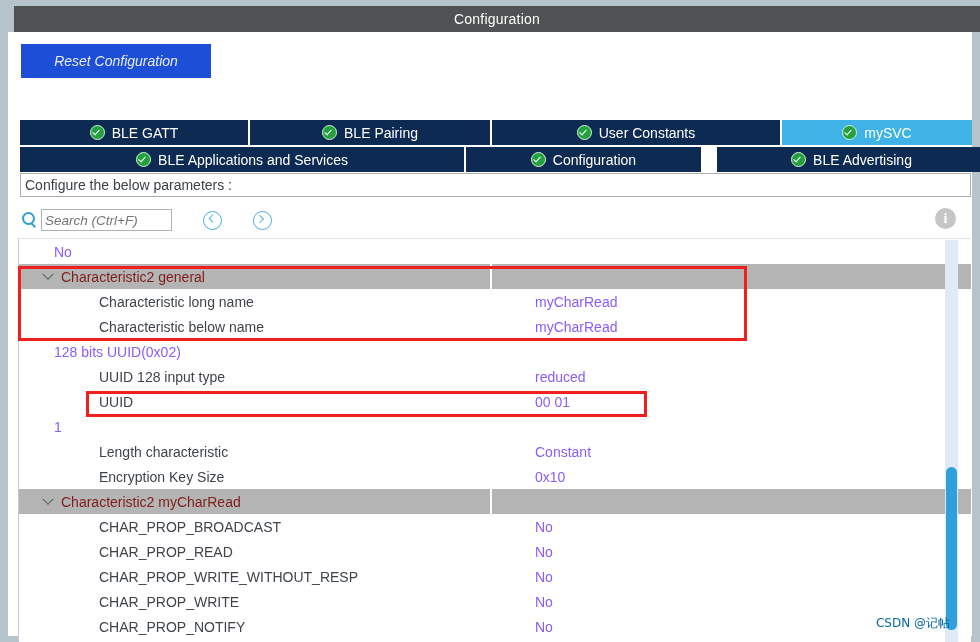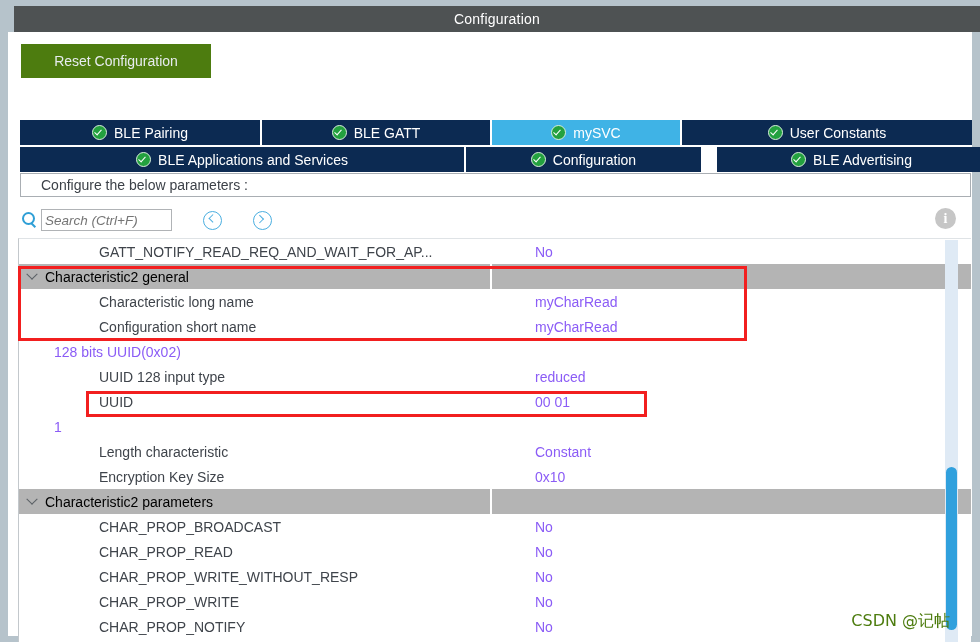--- a/index.html
+++ b/index.html
@@ -42,29 +42,30 @@
     box-sizing: border-box;
   }
 
   
   .reset-btn {
     position: absolute;
     left: 13px;
     top: 12px;
     width: 190px;
     height: 34px;
-    background: #4d7c0f;
+    background: #1d4ed8;
     border: none;
     color: #e7ecef;
     font-size: 14px;
     font-family: "Liberation Sans", sans-serif;
     cursor: default;
     display: flex;
     align-items: center;
     justify-content: center;
+    font-style: italic;
   }
 
   
   .tabstrip {
     position: absolute;
     left: 12px;
     top: 88px;
     width: 952px;
   }
   .tabrow {
@@ -118,21 +119,21 @@
     top: 141px;
     width: 951px;
     height: 24px;
     box-sizing: border-box;
     border: 1px solid #a9aeb3;
     background: #ffffff;
     color: #3c4148;
     font-size: 14px;
     display: flex;
     align-items: center;
-    padding-left: 20px;
+    padding-left: 4px;
   }
 
   
   .searchrow {
     position: absolute;
     left: 12px;
     top: 175px;
     width: 951px;
     height: 26px;
     display: flex;
@@ -231,21 +232,22 @@
     position: relative;
     height: 25px;
     display: flex;
     align-items: center;
     font-size: 14px;
     color: #3f444b;
     box-sizing: border-box;
   }
   .row.group {
     background: #b4b4b4;
-    color: #000000;
+    color: #7f1d1d;
+    padding-left: 16px;
   }
   .row .twisty {
     width: 26px;
     flex: 0 0 26px;
     display: flex;
     align-items: center;
     justify-content: center;
     color: #5a5f64;
     font-size: 11px;
   }
@@ -308,53 +310,53 @@
     height: 163px;
     border-radius: 6px;
     background: #30a0dd;
   }
 
   
   .watermark {
     position: absolute;
     right: 22px;
     bottom: 4px;
-    font-size: 16px;
-    color: #4d7c0f;
+    font-size: 12px;
+    color: #0369a1;
     font-family: "DejaVu Sans", sans-serif;
   }
 </style>
 </head>
 <body>
 
 <div class="titlebar">
   <span>Configuration</span>
 </div>
 
 <div class="panel">
 
   <button class="reset-btn">Reset Configuration</button>
 
   <div class="tabstrip">
     <div class="tabrow" id="tabrow1">
+        <div class="tab" style="flex: 0 0 230px;">
+          <span class="chk"></span>
+          <span>BLE GATT</span>
+        </div>
         <div class="tab" style="flex: 0 0 242px;">
           <span class="chk"></span>
           <span>BLE Pairing</span>
         </div>
-        <div class="tab" style="flex: 0 0 230px;">
-          <span class="chk"></span>
-          <span>BLE GATT</span>
+        <div class="tab" style="flex: 0 0 290px;">
+          <span class="chk"></span>
+          <span>User Constants</span>
         </div>
         <div class="tab active" style="flex: 0 0 190px;">
           <span class="chk"></span>
           <span>mySVC</span>
-        </div>
-        <div class="tab" style="flex: 0 0 290px;">
-          <span class="chk"></span>
-          <span>User Constants</span>
         </div>
       </div>
     <div class="tabrow" id="tabrow2">
         <div class="tab" style="flex: 0 0 446px; text-align: right;">
           <span class="chk"></span>
           <span>BLE Applications and Services</span>
         </div>
         <div class="tab" style="flex: 0 0 237px;">
           <span class="chk"></span>
           <span>Configuration</span>
@@ -375,39 +377,38 @@
     <input class="search-input" type="text" placeholder="Search (Ctrl+F)" style="">
     <span class="navbtn prev"></span>
     <span class="navbtn next"></span>
   </div>
 
   <div class="info-icon">i</div>
 
   <div class="grid" id="grid">
       <div class="row child">
         <span class="twisty"></span>
-        <span class="name">GATT_NOTIFY_READ_REQ_AND_WAIT_FOR_AP...</span>
         <span class="value">No</span>
       </div>
       <div class="row group">
         <span class="twisty">
           <i></i>
         </span>
         <span class="name">Characteristic2 general</span>
         <span class="value"></span>
         <span class="col-sep"></span>
       </div>
       <div class="row child">
         <span class="twisty"></span>
         <span class="name">Characteristic long name</span>
         <span class="value">myCharRead</span>
       </div>
       <div class="row child">
         <span class="twisty"></span>
-        <span class="name">Configuration short name</span>
+        <span class="name">Characteristic below name</span>
         <span class="value">myCharRead</span>
       </div>
       <div class="row child">
         <span class="twisty"></span>
         <span class="value">128 bits UUID(0x02)</span>
       </div>
       <div class="row child">
         <span class="twisty"></span>
         <span class="name">UUID 128 input type</span>
         <span class="value">reduced</span>
@@ -428,21 +429,21 @@
       </div>
       <div class="row child">
         <span class="twisty"></span>
         <span class="name">Encryption Key Size</span>
         <span class="value">0x10</span>
       </div>
       <div class="row group">
         <span class="twisty">
           <i></i>
         </span>
-        <span class="name">Characteristic2 parameters</span>
+        <span class="name">Characteristic2 myCharRead</span>
         <span class="value"></span>
         <span class="col-sep"></span>
       </div>
       <div class="row child">
         <span class="twisty"></span>
         <span class="name">CHAR_PROP_BROADCAST</span>
         <span class="value">No</span>
       </div>
       <div class="row child">
         <span class="twisty"></span>

